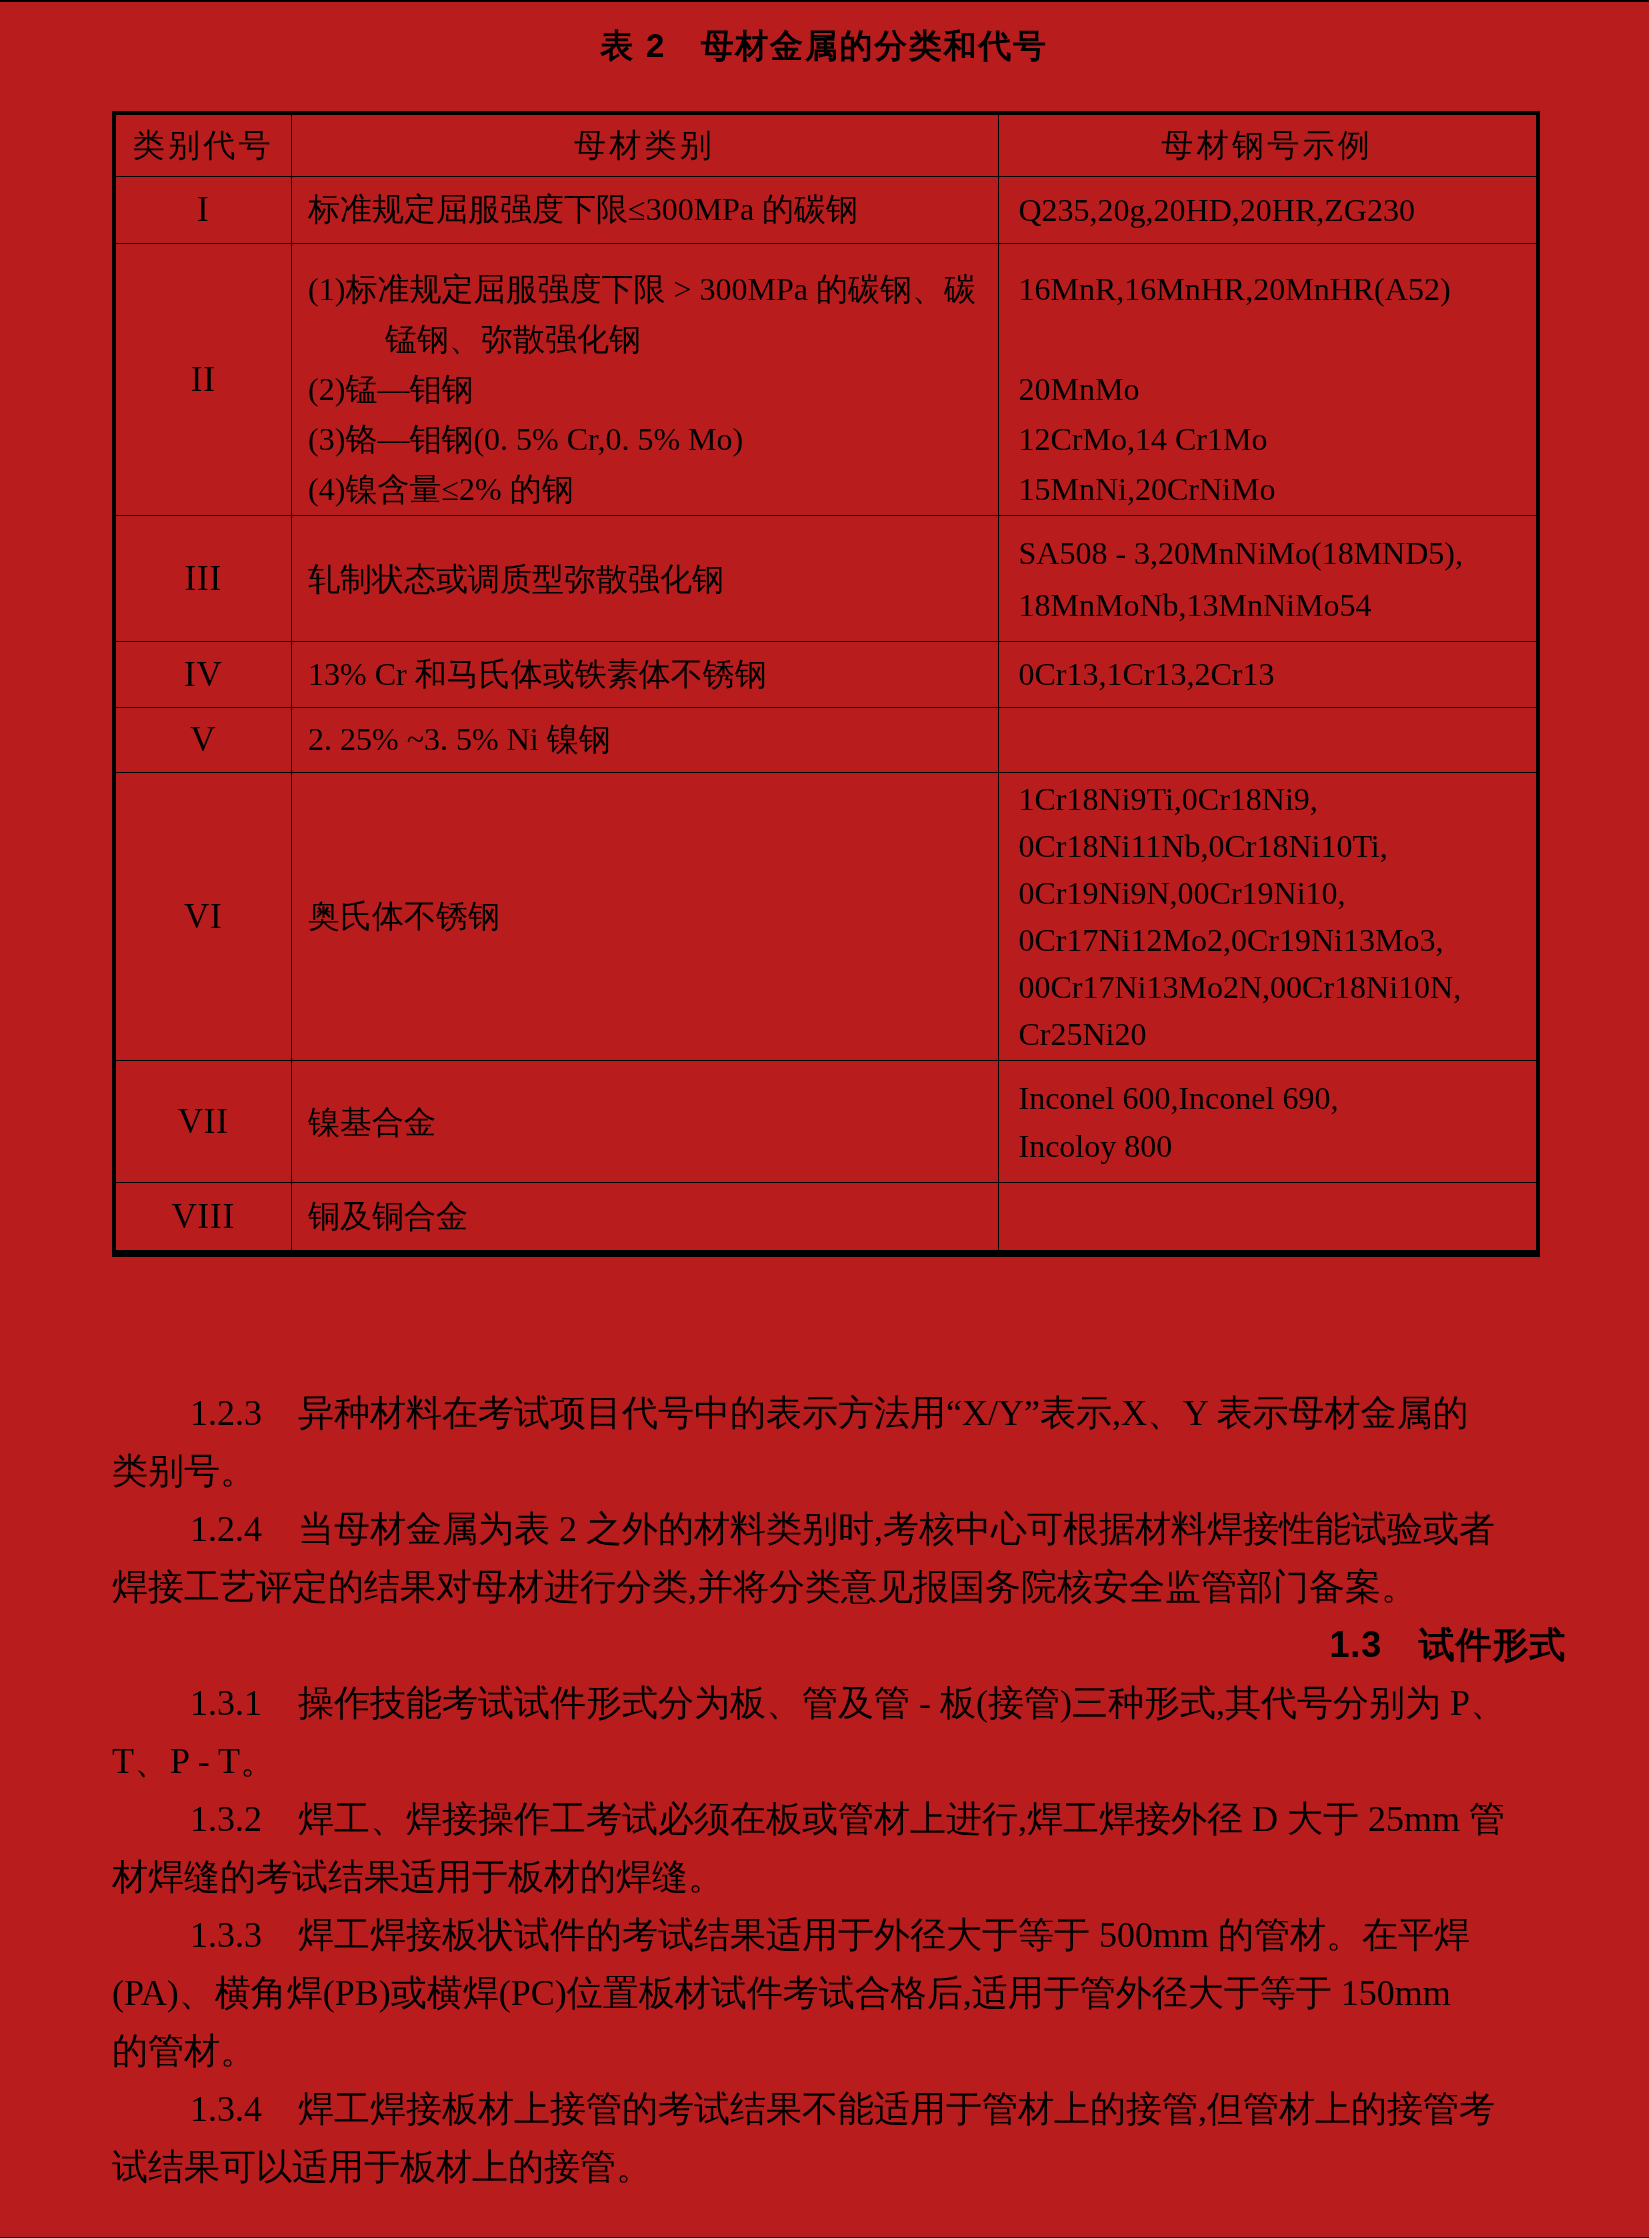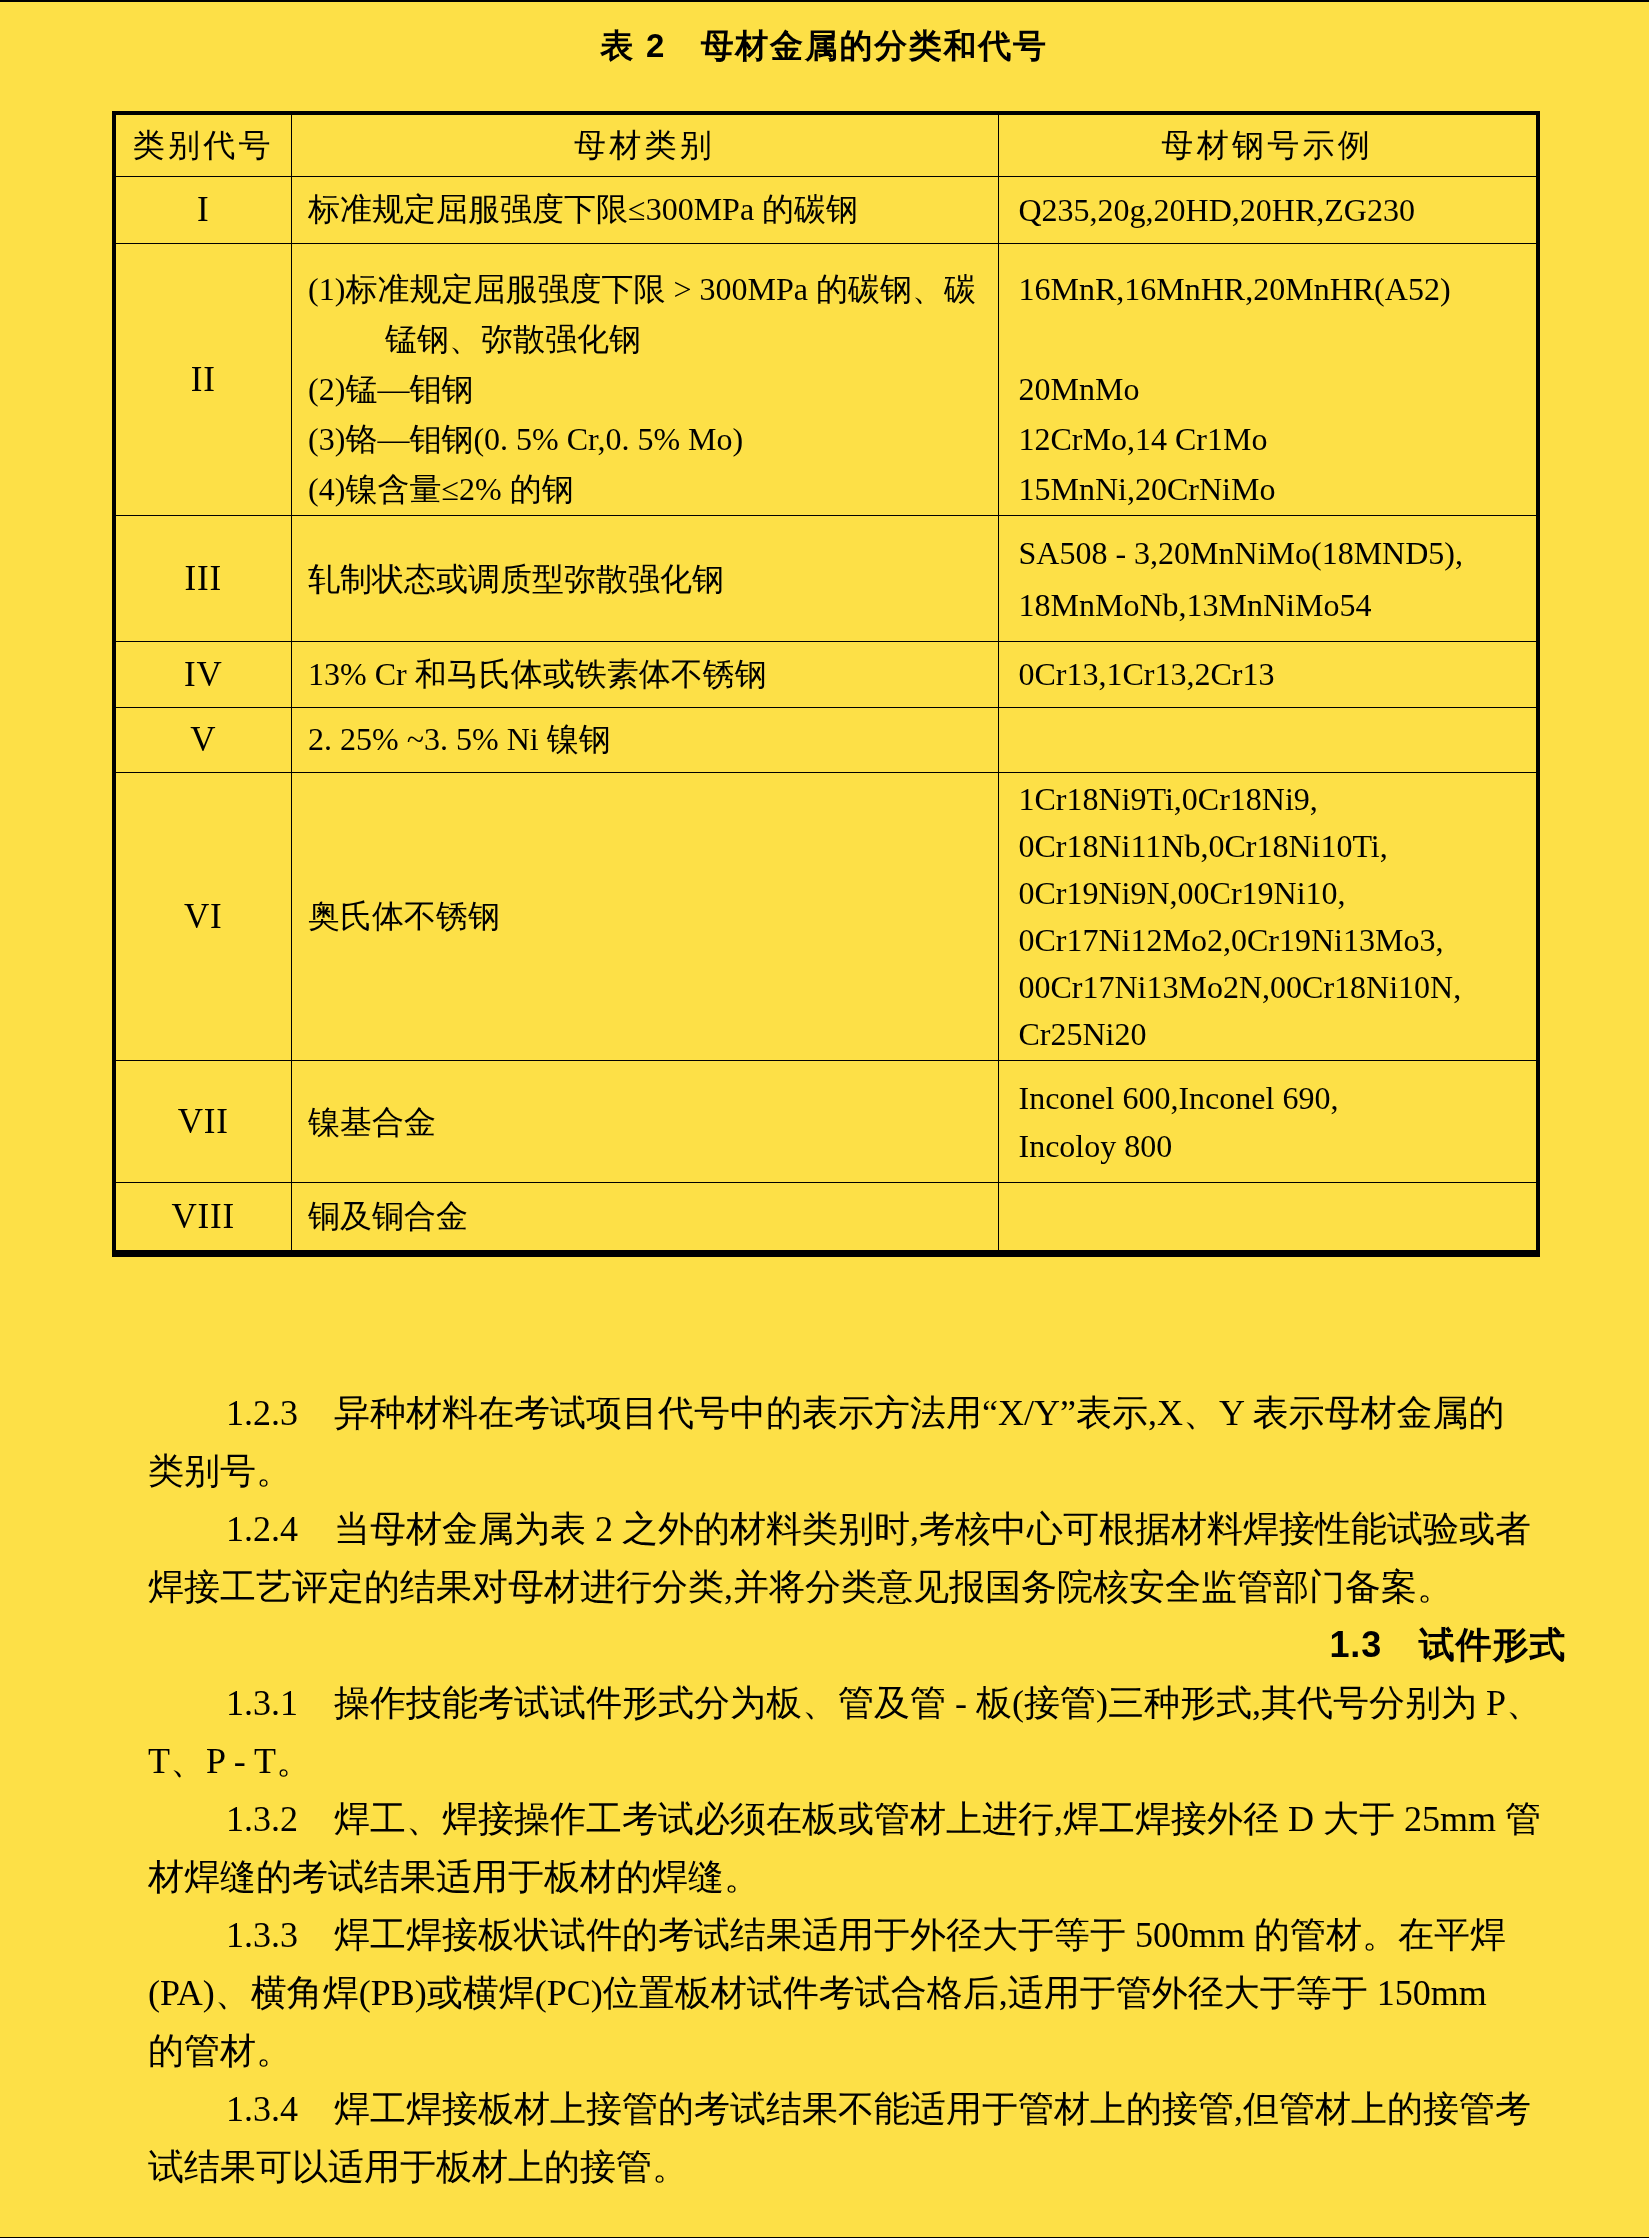--- a/index.html
+++ b/index.html
@@ -5,21 +5,21 @@
   html, body { margin: 0; padding: 0; background: #ffffff; }
   body {
     width: 1649px; height: 2239px;
     font-family: "Liberation Serif", "DejaVu Serif", serif;
     color: #000;
     position: relative;
   }
   .page {
     position: absolute; left: 0; top: 0;
     width: 1649px; height: 2239px;
-    background: #fde047;
+    background: #b91c1c;
     border-top: 2.5px solid #000;
     border-bottom: 2.5px solid #000;
     box-sizing: border-box;
   }
   .table-title {
     position: absolute;
     left: 112px; top: 21.6px; width: 1424px;
     text-align: center;
     font-family: "Liberation Sans", "DejaVu Sans", sans-serif;
     font-weight: bold;
@@ -78,21 +78,20 @@
   tr.r9 .line { line-height: 47px; min-height: 47px; }
   .line { white-space: nowrap; }
   .body-text {
     position: absolute;
     left: 112px; top: 1382px; width: 1454px;
     font-size: 36px;
   }
   .body-text .tline {
     height: 58px; line-height: 58px;
     white-space: nowrap;
-    margin-left: 36px;
   }
   .body-text .indent { padding-left: 78px; }
   .body-text .tline.heading {
     font-family: "Liberation Sans", "DejaVu Sans", sans-serif;
     font-weight: bold;
     letter-spacing: 0.8px;
     text-align: right;
   }
 </style>
 </head>

